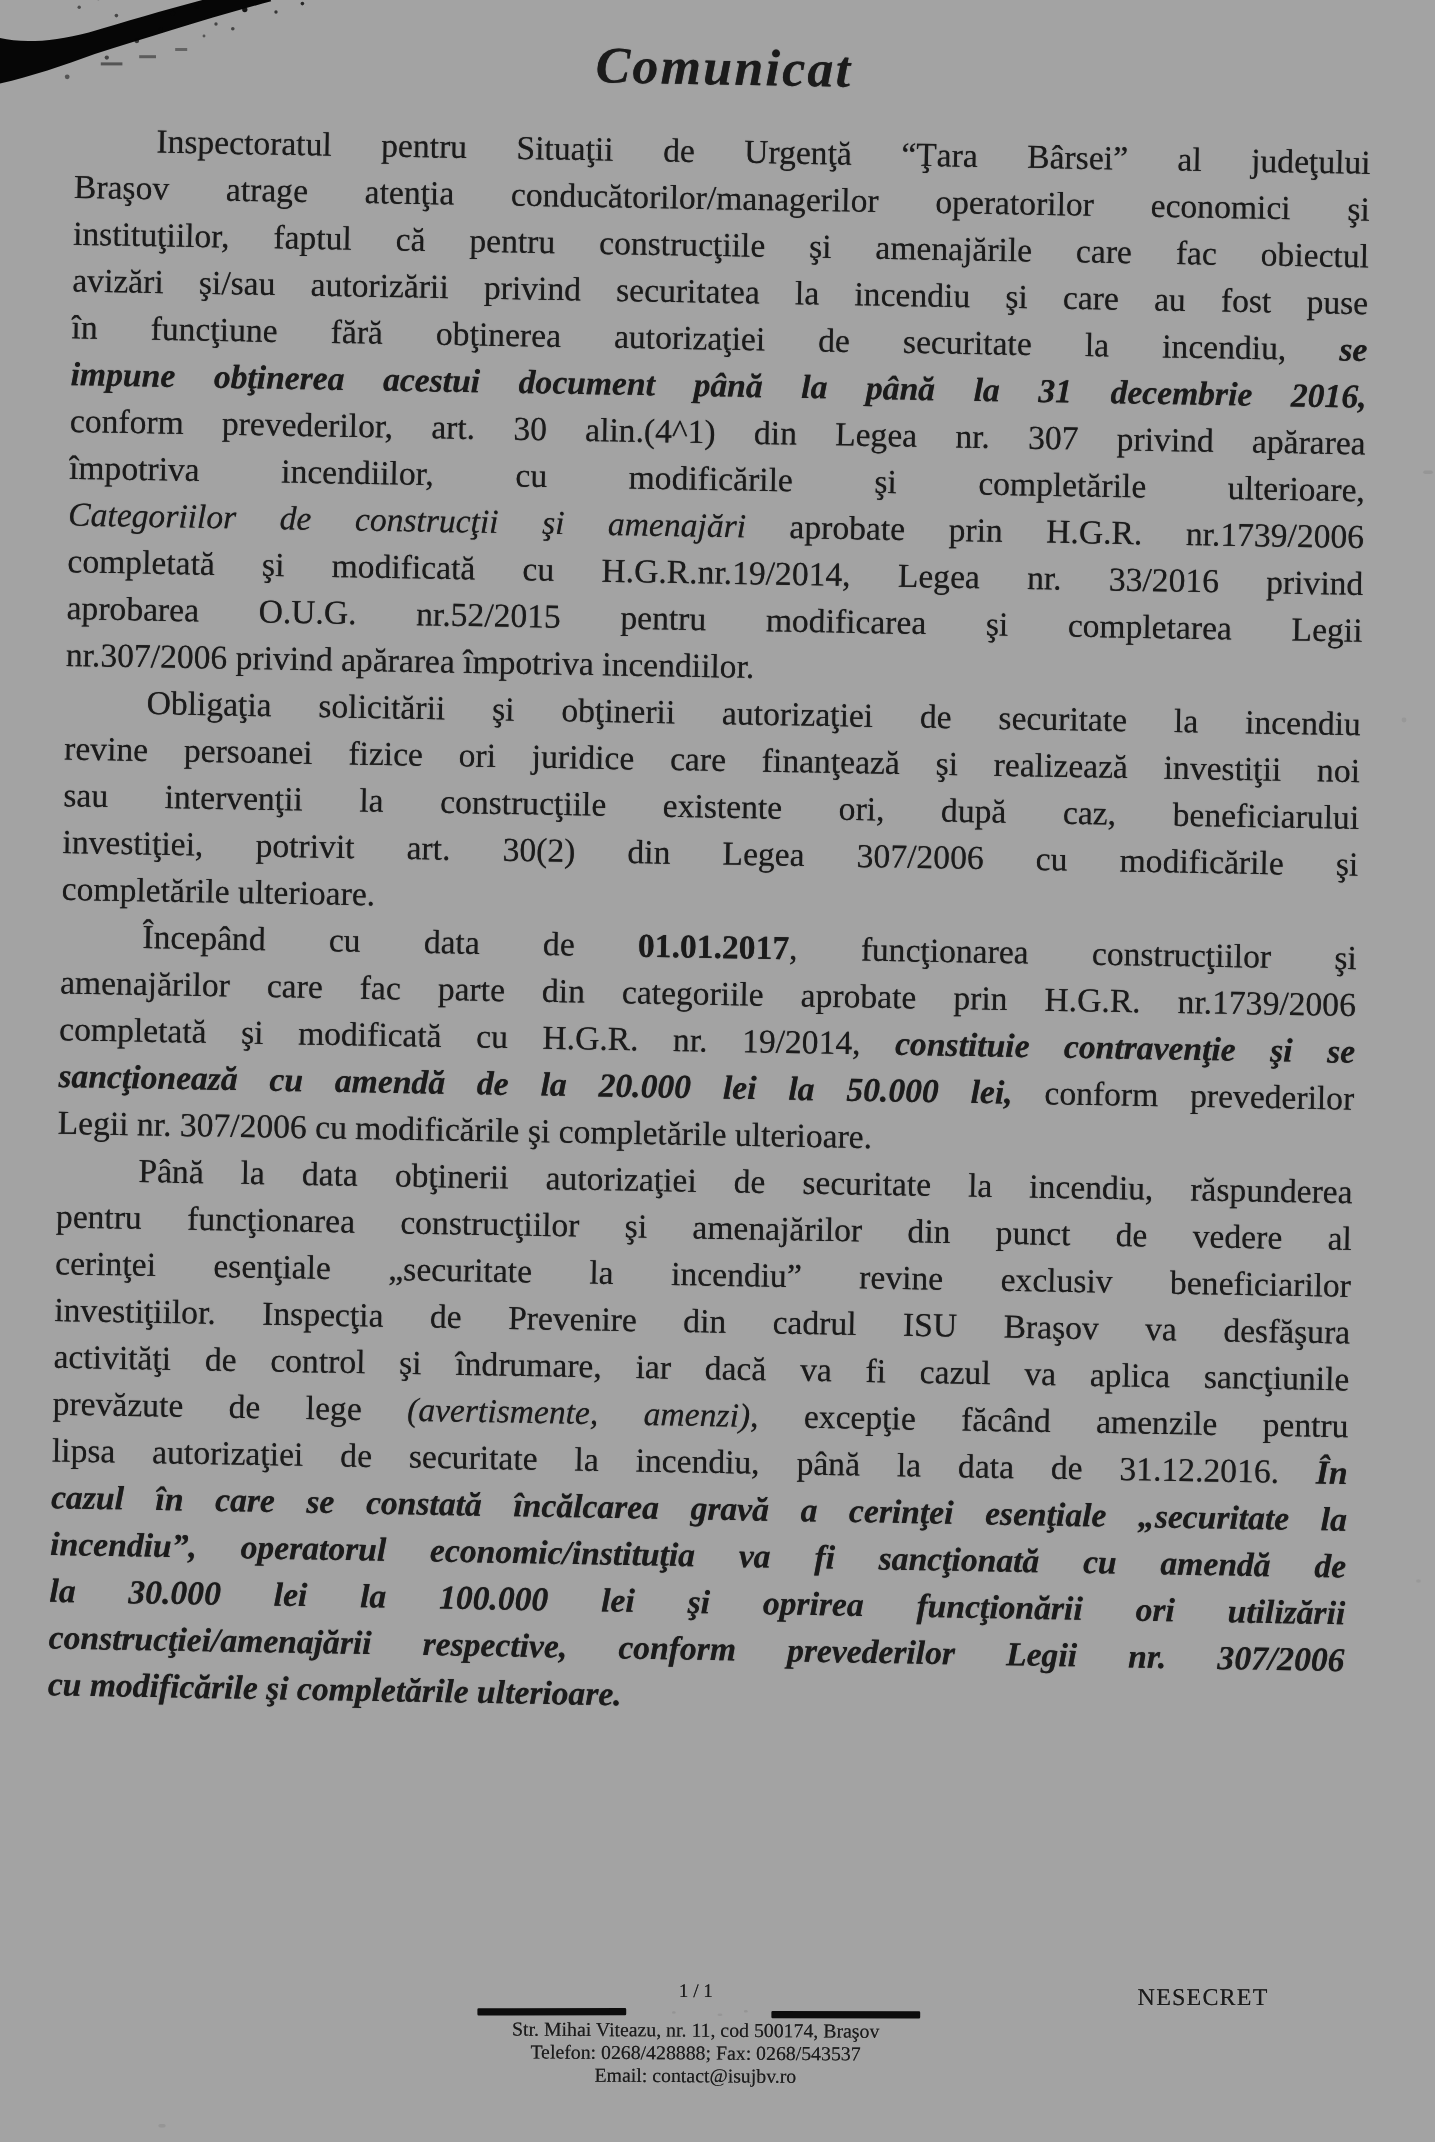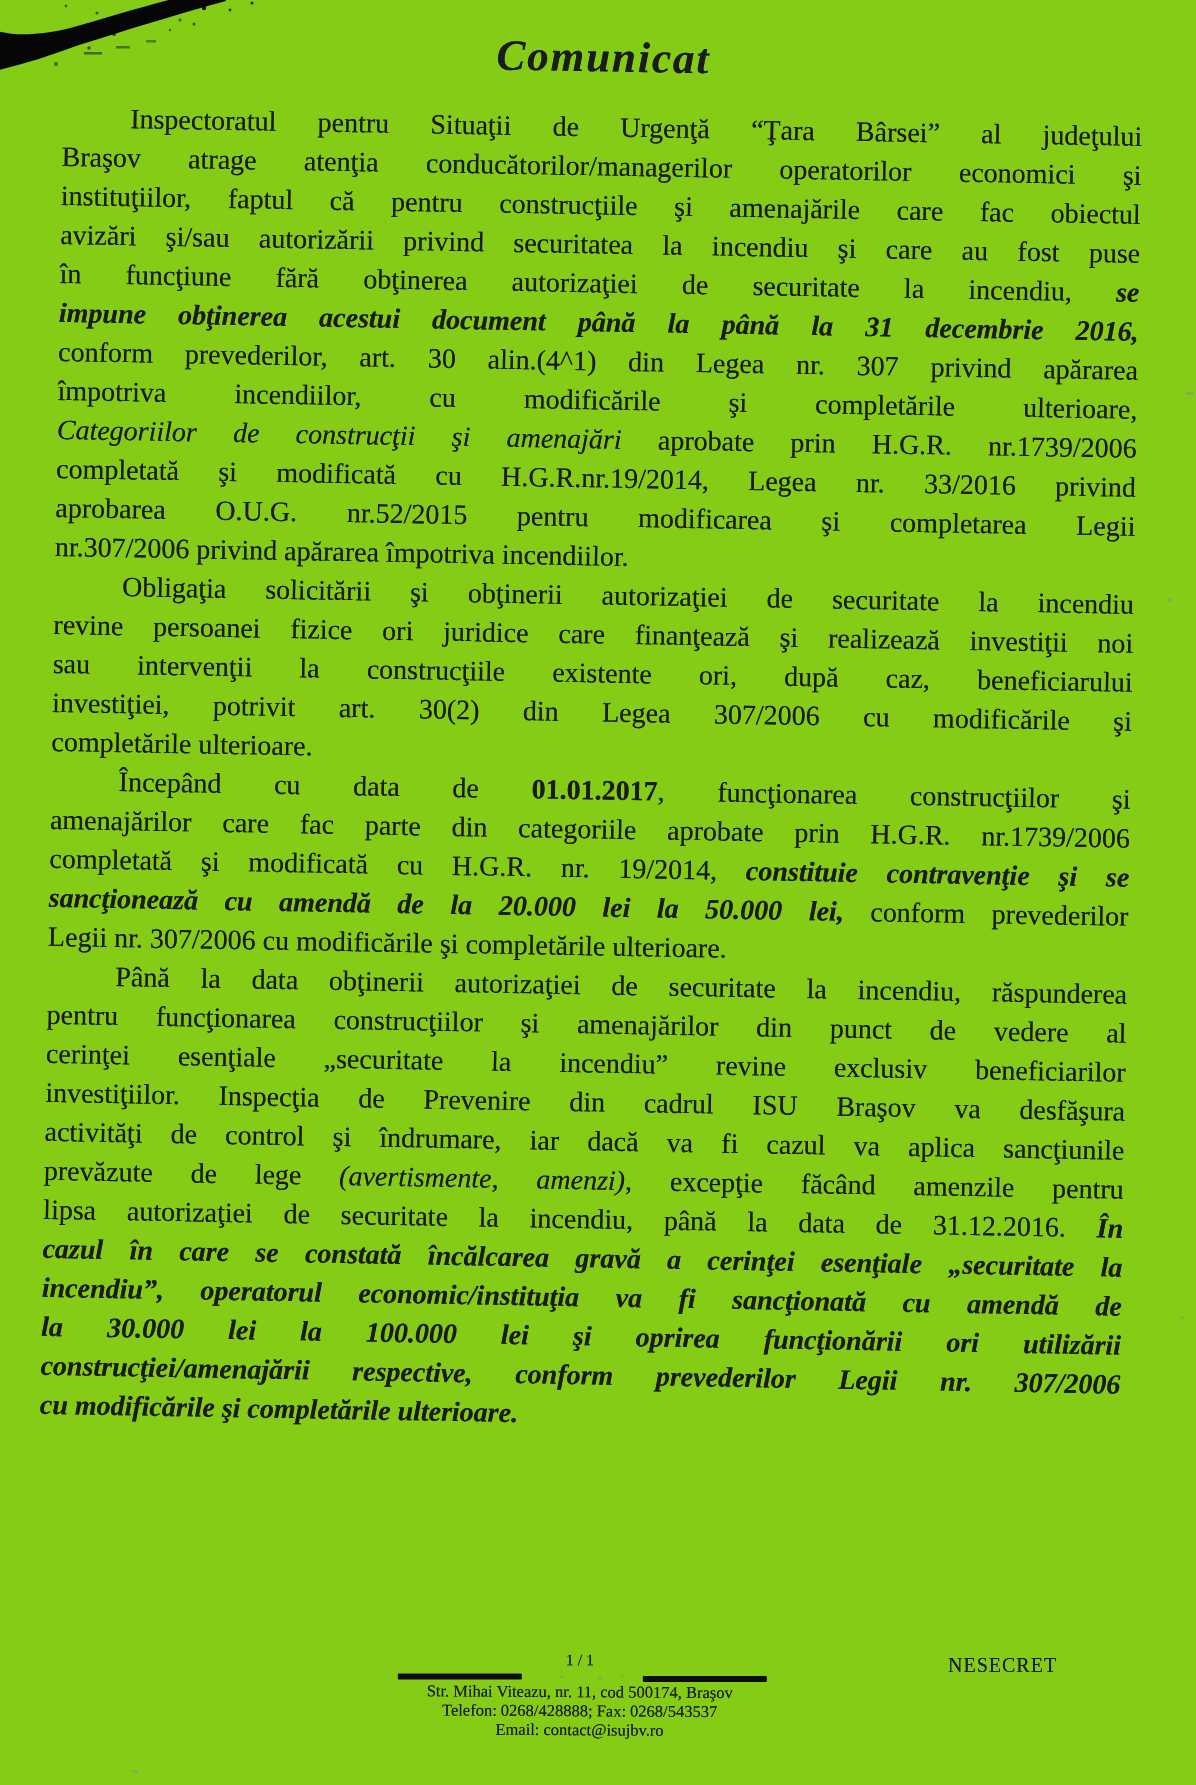--- a/index.html
+++ b/index.html
@@ -1,19 +1,19 @@
 <!DOCTYPE html>
 <html><head>
 <meta charset="utf-8">
 <style>
   html,body { margin:0; padding:0; background:#ffffff; }
   .page {
     position:relative;
     width:1196px; height:1785px;
-    background:#84cc16;
+    background:#a3a3a3;
     overflow:hidden;
     font-family:"Liberation Serif", serif;
     color:#1b1b1b;
   }
   .smudge { position:absolute; left:-6px; top:-10px; pointer-events:none; }
   .content {
     position:absolute; left:64px; top:22px; width:1080px;
     transform:rotate(1deg); transform-origin:0 0;
     text-shadow:0 0 0.6px rgba(25,25,25,0.75);
   }

